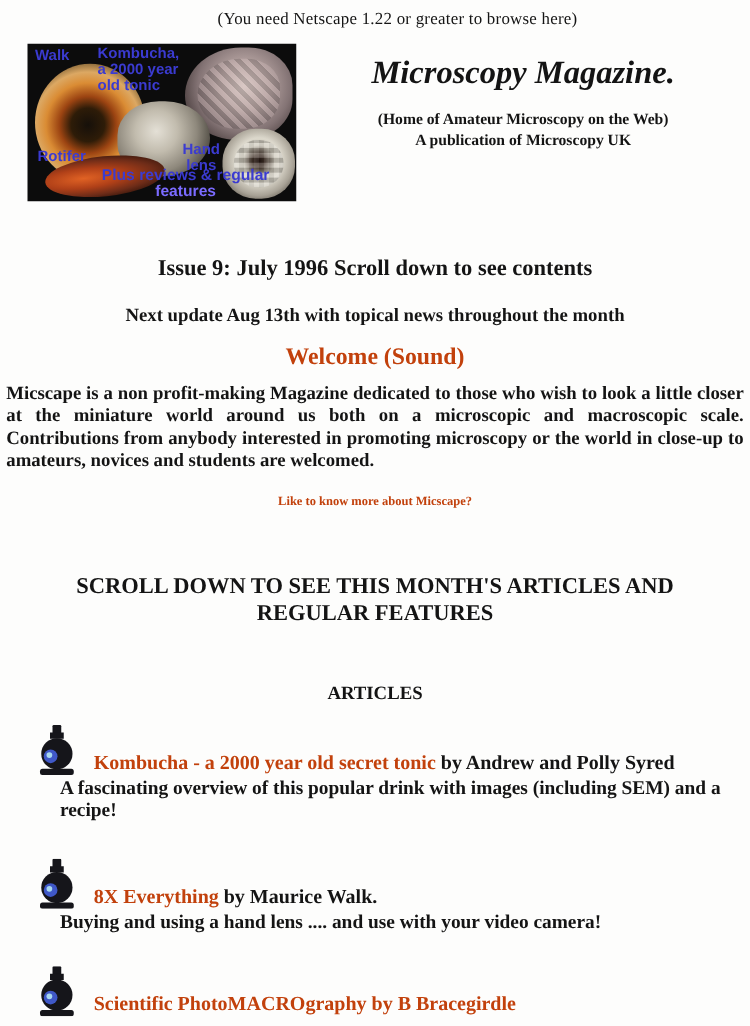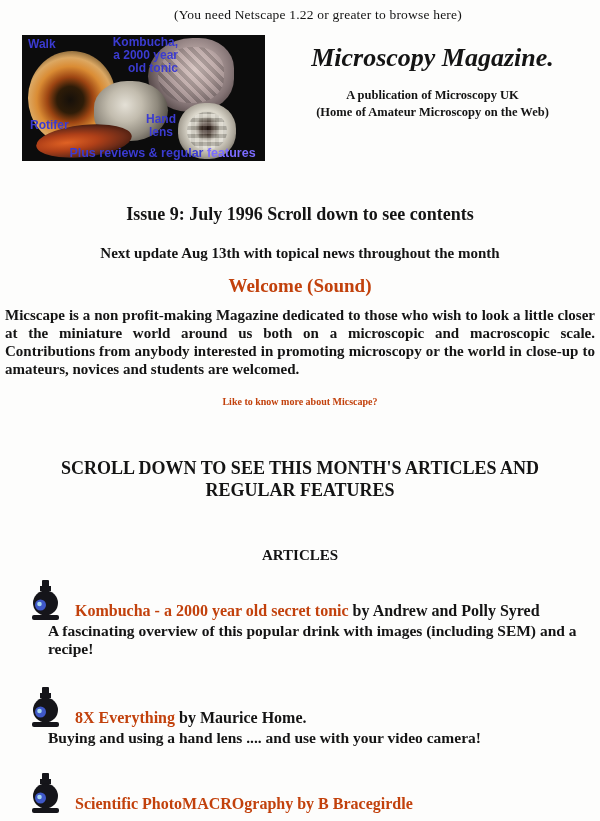--- a/index.html
+++ b/index.html
@@ -10,42 +10,42 @@
     font-weight:bold;
   }
   a { color:#c2410c; text-decoration:none; cursor:pointer; }
 
   .browser-note { font-weight:normal; text-align:center; font-size:13.5px; padding-top:7px; letter-spacing:.2px;padding-left:36px; }
 
   .masthead { display:flex; margin-top:12px; }
 
   
   .collage { position:relative; width:215px; height:126px; margin-left:22px; flex:none;
-             background:#0c0c0c; overflow:hidden; cursor:pointer;padding-left:28px; }
+             background:#0c0c0c; overflow:hidden; cursor:pointer; }
   .blob { position:absolute; }
   .blob-radiolarian { left:6px; top:16px; width:88px; height:94px; border-radius:50%;
     background:radial-gradient(circle at 48% 52%, #16100a 0%, #2e1c08 20%, #9c4412 34%, #da8c34 50%, #dca863 63%, #7e6034 76%, #342a18 88%, #0c0c0c 97%); }
   .blob-kombucha { left:72px; top:46px; width:74px; height:60px; border-radius:48% 52% 55% 45%;
     background:radial-gradient(circle at 42% 40%, #e4e0d6 0%, #c2bcae 30%, #8e887c 58%, #4a463e 82%, #0e0e0c 100%); }
   .blob-crystal { left:126px; top:3px; width:86px; height:74px; border-radius:56% 44% 48% 52%;
     background:radial-gradient(circle at 55% 42%, #d2c2be 0%, #b3a19f 30%, #837374 58%, #463a3a 82%, #100d0d 100%); }
   .blob-crystal::after { content:""; position:absolute; inset:12%; border-radius:inherit; opacity:.35;
     background:repeating-linear-gradient(45deg, rgba(255,230,230,.5) 0 4px, rgba(0,0,0,.35) 4px 8px); }
   .blob-rotifer { left:14px; top:90px; width:96px; height:32px; border-radius:50%; transform:rotate(-6deg);
     background:radial-gradient(ellipse at 32% 50%, #e06224 0%, #b04018 34%, #6e2c18 62%, #281008 88%, rgba(10,10,10,0) 100%); }
   .blob-flower { left:156px; top:68px; width:58px; height:56px; border-radius:46%;
     background:radial-gradient(circle at 50% 46%, #241510 0%, #4a3a30 12%, #cfcabc 30%, #dcd8cc 44%, #a8a296 66%, #5e584e 84%, #0e0e0c 97%); }
   .blob-flower::after { content:""; position:absolute; inset:16%; border-radius:50%; opacity:.4;
     background:repeating-linear-gradient(0deg, rgba(255,255,255,.5) 0 4px, rgba(0,0,0,.4) 4px 8px),
                repeating-linear-gradient(90deg, rgba(255,255,255,.3) 0 4px, rgba(0,0,0,.3) 4px 8px); }
 
   .lbl { position:absolute; font-family:"Liberation Sans","DejaVu Sans",sans-serif;
          font-weight:bold; font-size:12px; line-height:13px; color:#3b3bd1; }
   .lbl-walk { left:6px; top:3px; }
-  .lbl-kombucha { left:40px; top:1px; width:116px; text-align:right; }
+  .lbl-kombucha { left:56px; top:1px; width:116px; text-align:left; }
   .lbl-rotifer { left:8px; top:84px; }
   .lbl-hand { left:124px; top:78px; text-align:center; }
   .lbl-footer { left:0; right:0; bottom:1px; text-align:center; font-size:12.5px;margin-left:38px; }
   .lbl-footer .hl { color:#7b6bff; }
 
   
   .title-block { flex:1; text-align:center; padding-top:5px; }
   .title1 { font-style:italic; font-size:29px; line-height:1.05; margin:0; }
   .title2 { font-style:italic; font-size:26px; line-height:1.05; margin:4px 0 0; }
   .pub { font-size:12.5px; margin-top:16px; line-height:1.3; }
@@ -92,22 +92,22 @@
     <div class="lbl lbl-hand">
       <div>Hand</div>
       <div>lens</div>
     </div>
     <div class="lbl lbl-footer"><span>Plus reviews &amp; regular </span><span class="hl">features</span></div>
   </div>
 
   <div class="title-block">
     <div class="title2">Microscopy Magazine.</div>
     <div class="pub">
+      <div>(Home of Amateur Microscopy on the Web)</div>
       <div>A publication of Microscopy UK</div>
-      <div>(Home of Amateur Microscopy on the Web)</div>
     </div>
   </div>
 </div>
 
 <div class="issue-line">Issue 9: July 1996 Scroll down to see contents</div>
 <div class="update-line">Next update Aug 13th with topical news throughout the month</div>
 
 <div class="welcome-wrap">
   <a>Welcome (Sound)</a>
 </div>
@@ -137,21 +137,21 @@
 
 <div class="article-row row-2">
   <svg class="micro-icon" viewBox="0 0 32 40">
     <rect x="12" y="0" width="7" height="8" rx="1" fill="#15151a"></rect>
     <rect x="10" y="6" width="11" height="5" fill="#15151a"></rect>
     <circle cx="15.5" cy="23" r="12.5" fill="#15151a"></circle>
     <circle cx="10.5" cy="25" r="5.5" fill="#3f58c8"></circle>
     <circle cx="9.5" cy="24" r="2.3" fill="#a8d8ee"></circle>
     <rect x="2" y="35" width="27" height="5" rx="2" fill="#15151a"></rect>
   </svg>
-  <div class="article-line"><a>8X Everything</a><span> by Maurice Home.</span></div>
+  <div class="article-line"><a>8X Everything</a><span> by Maurice Walk.</span></div>
 </div>
 <div class="article-desc">Buying and using a hand lens .... and use with your video camera!</div>
 
 <div class="article-row row-3">
   <svg class="micro-icon" viewBox="0 0 32 40">
     <rect x="12" y="0" width="7" height="8" rx="1" fill="#15151a"></rect>
     <rect x="10" y="6" width="11" height="5" fill="#15151a"></rect>
     <circle cx="15.5" cy="23" r="12.5" fill="#15151a"></circle>
     <circle cx="10.5" cy="25" r="5.5" fill="#3f58c8"></circle>
     <circle cx="9.5" cy="24" r="2.3" fill="#a8d8ee"></circle>

